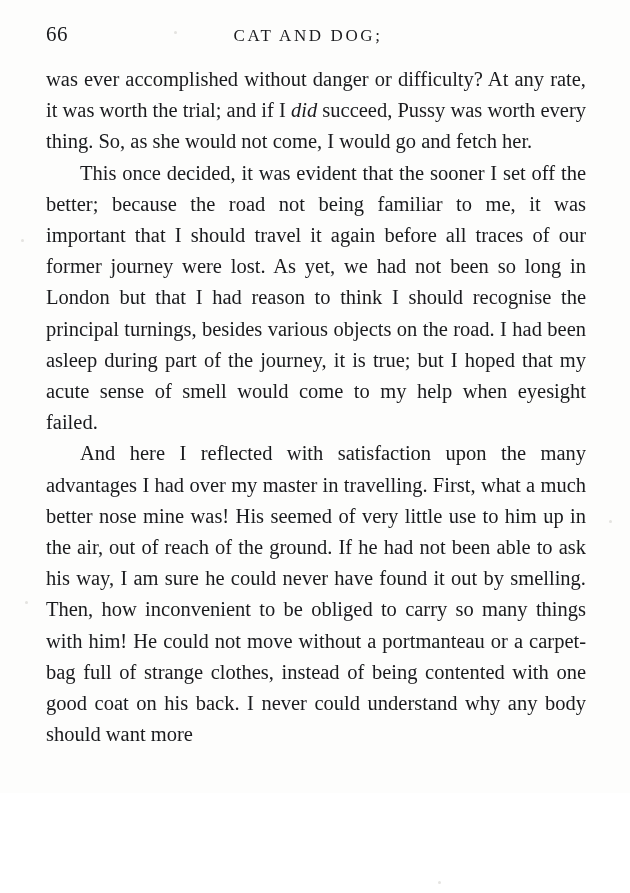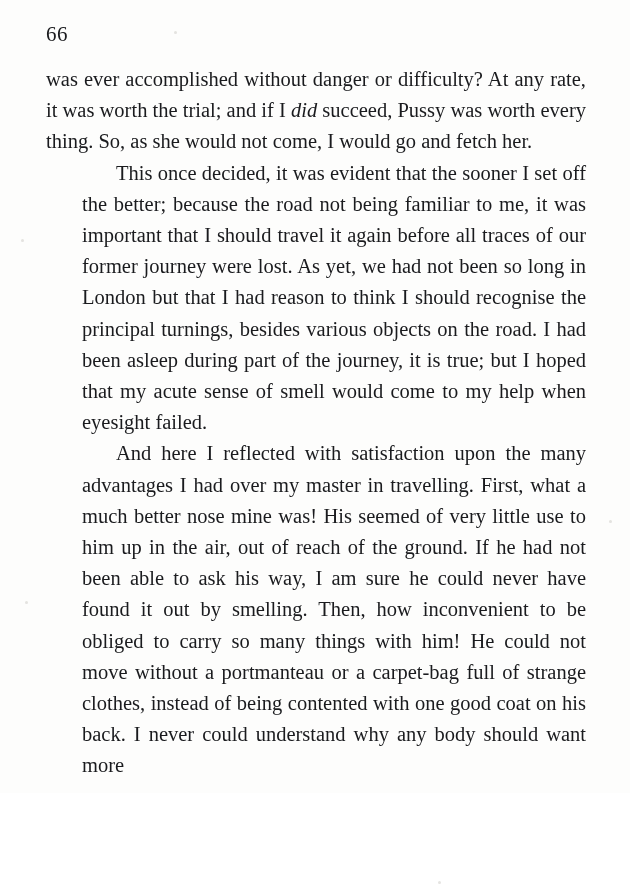--- a/index.html
+++ b/index.html
@@ -53,21 +53,20 @@
     margin: 0 0 0 0;
     font-size: 20.5px;
     line-height: 31.2px;
     text-align: justify;
     text-justify: inter-word;
     color: #1a1b1e;
     hyphens: none;
   }
   .para.indent {
     text-indent: 34px;
-    margin-left: 36px;
   }
   .para + .para {
     margin-top: 0;
   }
   .para i {
     font-style: italic;
   }
   
   .speck {
     position: absolute;
@@ -76,20 +75,21 @@
     opacity: 0.55;
   }
 </style>
 </head>
 <body>
 
 <div class="page">
 
   <div class="header">
     <span class="folio">66</span>
+    <span class="running-title">CAT AND DOG;</span>
   </div>
 
   <div class="body-text">
     <p class="para">was ever accomplished without danger or difficulty? At any rate, it was worth the trial; and if I <i>did</i> succeed, Pussy was worth every thing.  So, as she would not come, I would go and fetch her.</p>
     <p class="para indent">This once decided, it was evident that the sooner I set off the better; because the road not being familiar to me, it was important that I should travel it again before all traces of our former journey were lost.  As yet, we had not been so long in London but that I had reason to think I should recognise the principal turnings, besides various objects on the road.  I had been asleep during part of the journey, it is true; but I hoped that my acute sense of smell would come to my help when eyesight failed.</p>
     <p class="para indent">And here I reflected with satisfaction upon the many advantages I had over my master in travelling.  First, what a much better nose mine was! His seemed of very little use to him up in the air, out of reach of the ground.  If he had not been able to ask his way, I am sure he could never have found it out by smelling.  Then, how inconvenient to be obliged to carry so many things with him! He could not move without a portmanteau or a carpet-bag full of strange clothes, instead of being contented with one good coat on his back.  I never could understand why any body should want more</p>
   </div>
 
   <span class="speck" style="left:174px;top:31px;width:3px;height:3px;"></span>
   <span class="speck" style="left:21px;top:239px;width:3px;height:3px;"></span>

